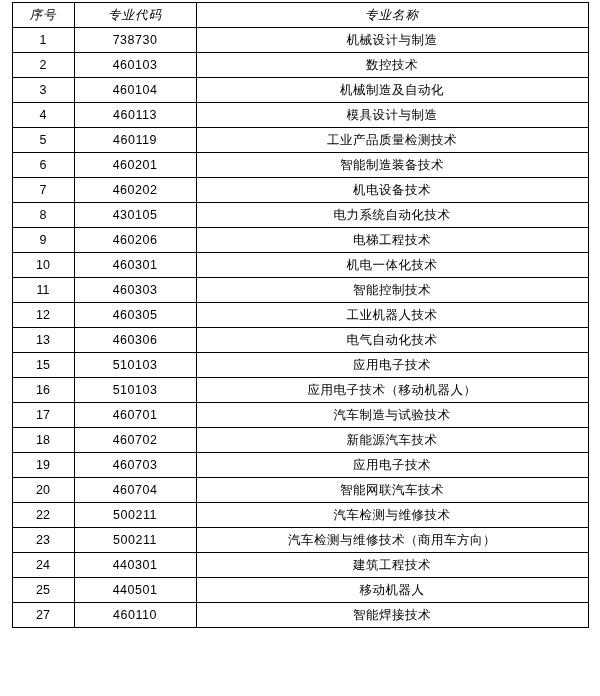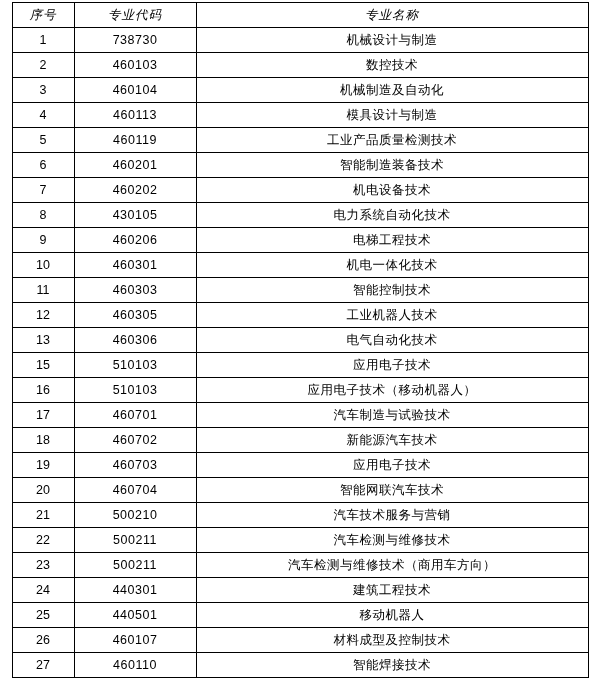--- a/index.html
+++ b/index.html
@@ -157,50 +157,40 @@
         <td class="cell-index">19</td>
         <td class="cell-code">460703</td>
         <td class="cell-name">应用电子技术</td>
       </tr>
       <tr>
         <td class="cell-index">20</td>
         <td class="cell-code">460704</td>
         <td class="cell-name">智能网联汽车技术</td>
       </tr>
       <tr>
-        <td class="cell-index">21</td>
-        <td class="cell-code">500210</td>
-        <td class="cell-name">汽车技术服务与营销</td>
-      </tr>
-      <tr>
         <td class="cell-index">22</td>
         <td class="cell-code">500211</td>
         <td class="cell-name">汽车检测与维修技术</td>
       </tr>
       <tr>
         <td class="cell-index">23</td>
         <td class="cell-code">500211</td>
         <td class="cell-name">汽车检测与维修技术（商用车方向）</td>
       </tr>
       <tr>
         <td class="cell-index">24</td>
         <td class="cell-code">440301</td>
         <td class="cell-name">建筑工程技术</td>
       </tr>
       <tr>
         <td class="cell-index">25</td>
         <td class="cell-code">440501</td>
         <td class="cell-name">移动机器人</td>
       </tr>
       <tr>
-        <td class="cell-index">26</td>
-        <td class="cell-code">460107</td>
-        <td class="cell-name">材料成型及控制技术</td>
-      </tr>
-      <tr>
         <td class="cell-index">27</td>
         <td class="cell-code">460110</td>
         <td class="cell-name">智能焊接技术</td>
       </tr>
 
     </tbody>
   </table>
 </div>
 
 </body></html>

